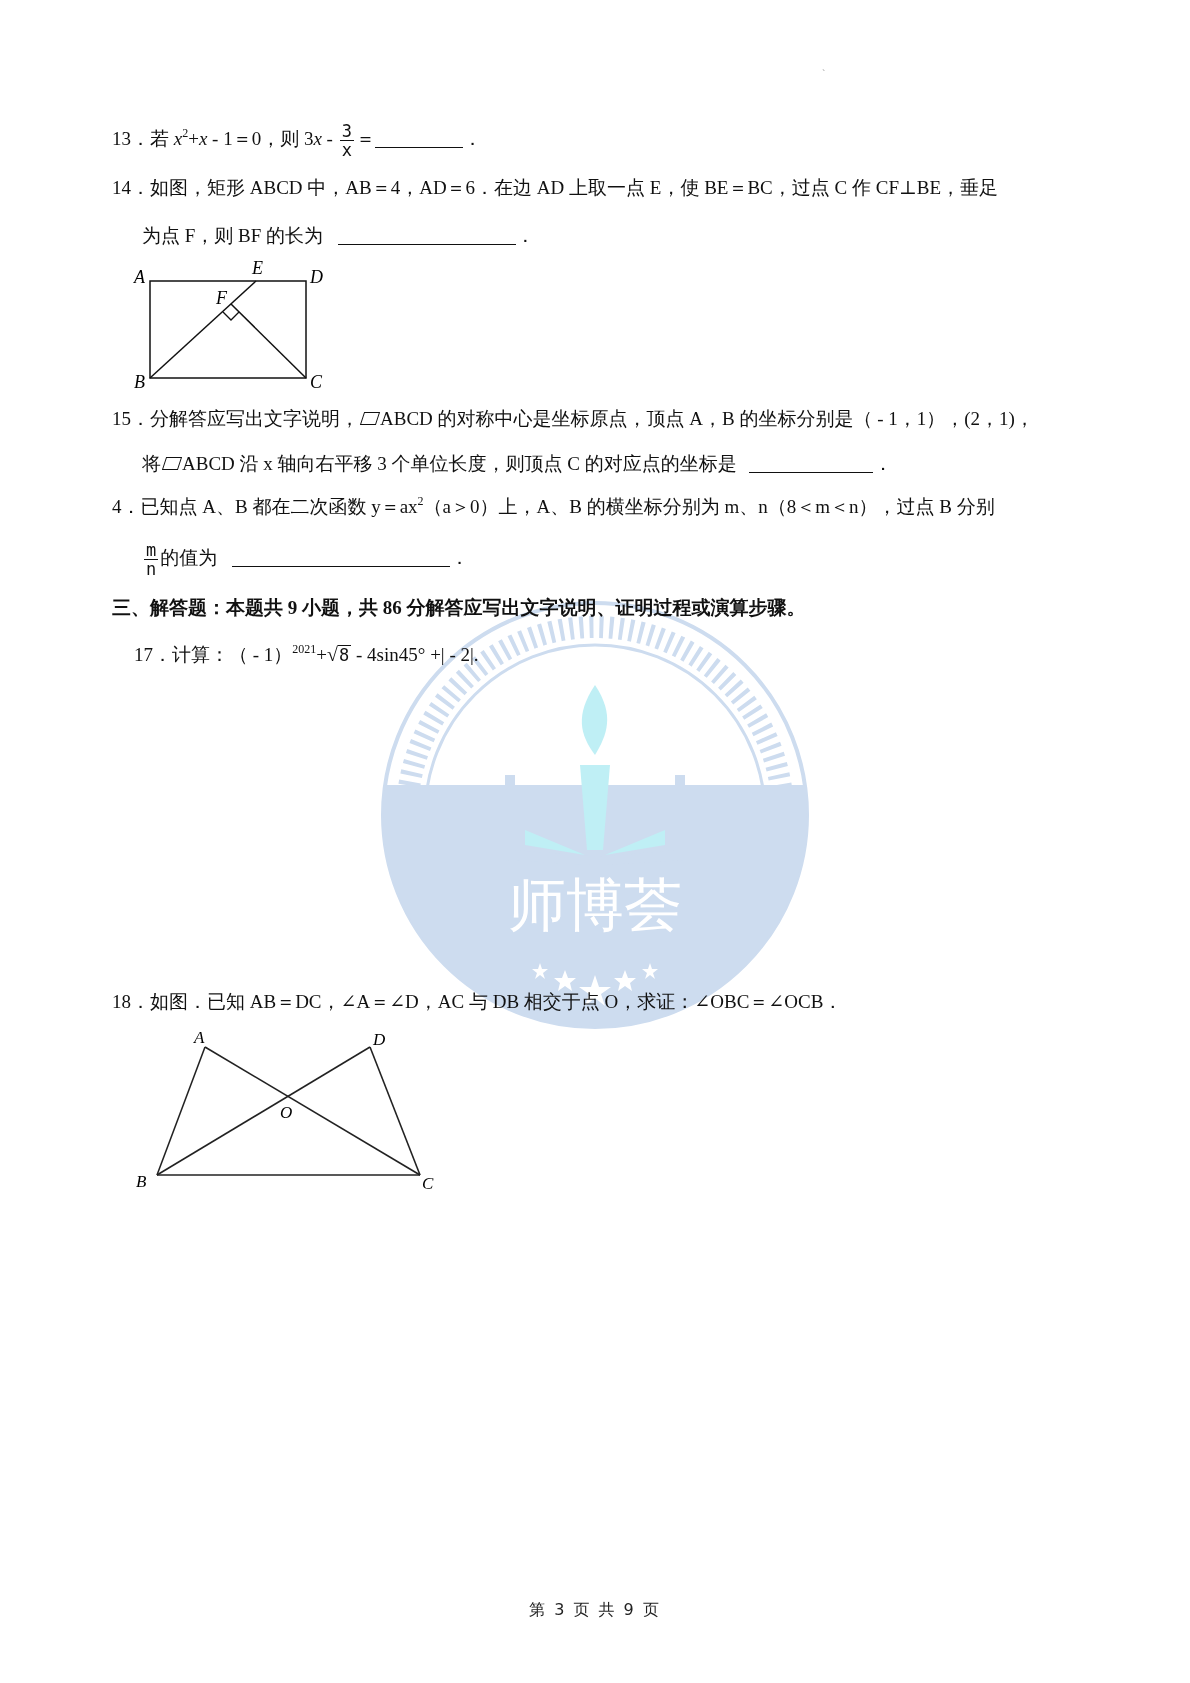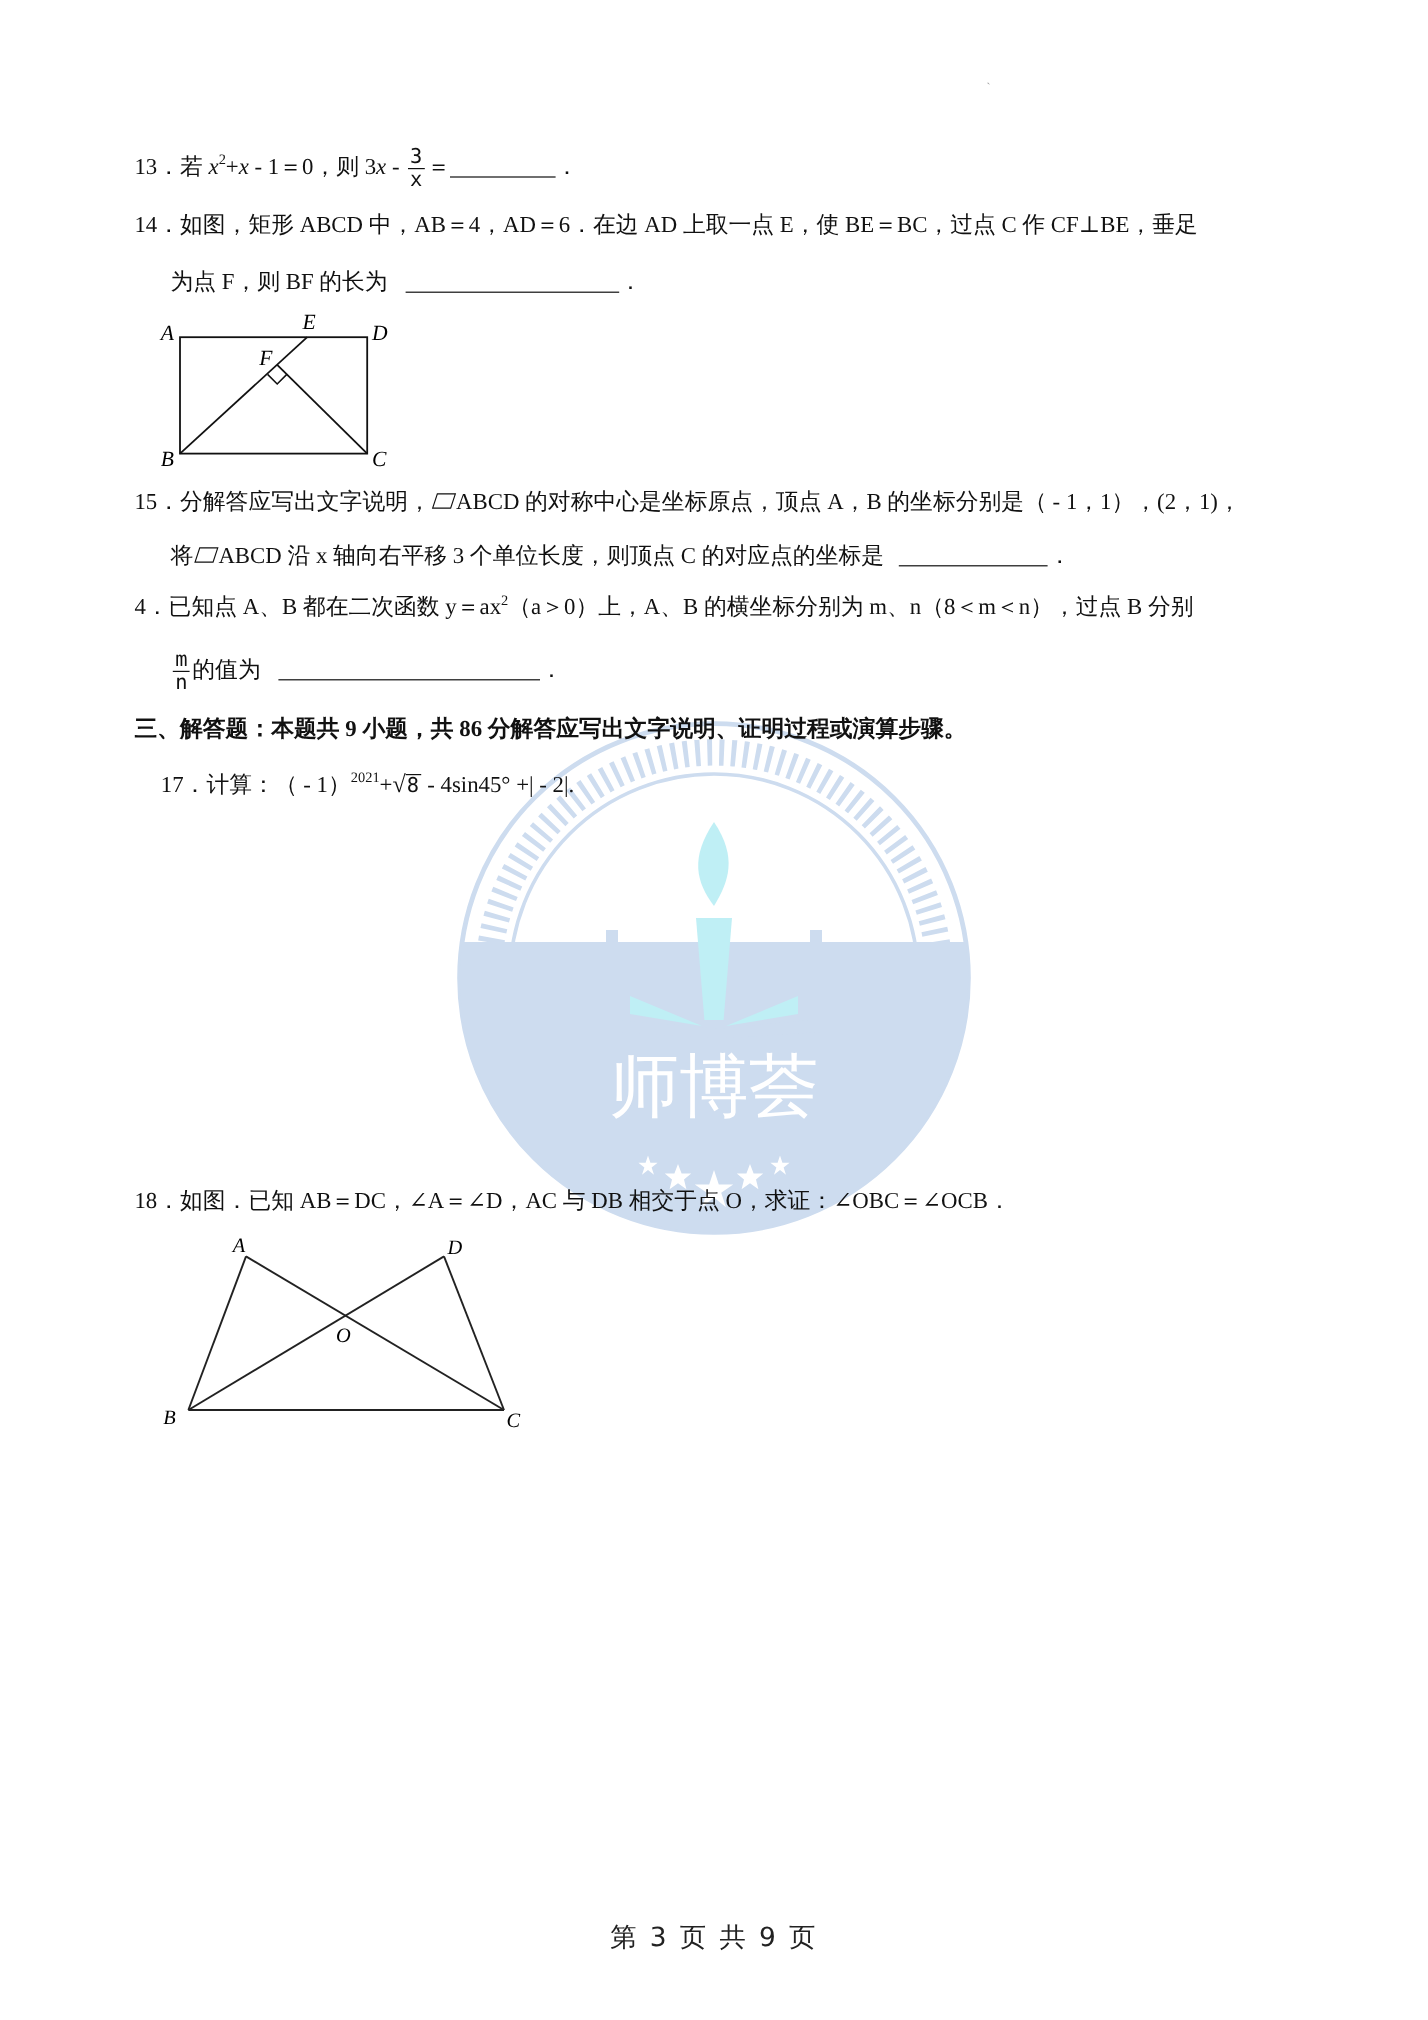--- a/index.html
+++ b/index.html
@@ -11,21 +11,21 @@
   sup { font-size:12px; vertical-align:8px; line-height:0; }
   .blank { display:inline-block; border-bottom:1.3px solid #111; vertical-align:-3px; }
   .frac { display:inline-flex; flex-direction:column; align-items:center; vertical-align:middle;
           font-family:"DejaVu Sans Mono","Liberation Mono",monospace; font-size:17px; line-height:18px; margin:0 2px; }
   .frac .num { border-bottom:1.2px solid #111; padding:0 2px; }
   .sqrt { display:inline-block; border-top:1.2px solid #111; padding:0 2px 0 1px; font-family:"DejaVu Sans Mono",monospace; font-size:17px; line-height:18px; }
   .bold { font-weight:bold; }
   .para { display:inline-block; width:14px; height:11px; border:1.3px solid #111; transform:skewX(-18deg); margin:0 2px 0 3px; vertical-align:0; }
   .watermark { position:absolute; left:375px; top:595px; width:440px; height:440px; pointer-events:none; }
   .fig { position:absolute; }
-  .footer { position:absolute; top:1600px; left:0; width:1190px; text-align:center; font-family:"DejaVu Sans","Liberation Sans",sans-serif; font-size:22px; color:#222; letter-spacing:2px; }
+  .footer { position:absolute; top:1600px; left:0; width:1190px; text-align:center; font-family:"DejaVu Sans","Liberation Sans",sans-serif; font-size:16px; color:#222; letter-spacing:2px; }
   .dot-mark { position:absolute; left:822px; top:68px; font-size:10px; color:#999; }
 </style>
 </head>
 <body>
 
 <svg class="watermark" viewBox="0 0 440 440">
   <defs>
     <clipPath id="lowerHalf">
         <rect x="0" y="190" width="440" height="250"></rect>
       </clipPath>

